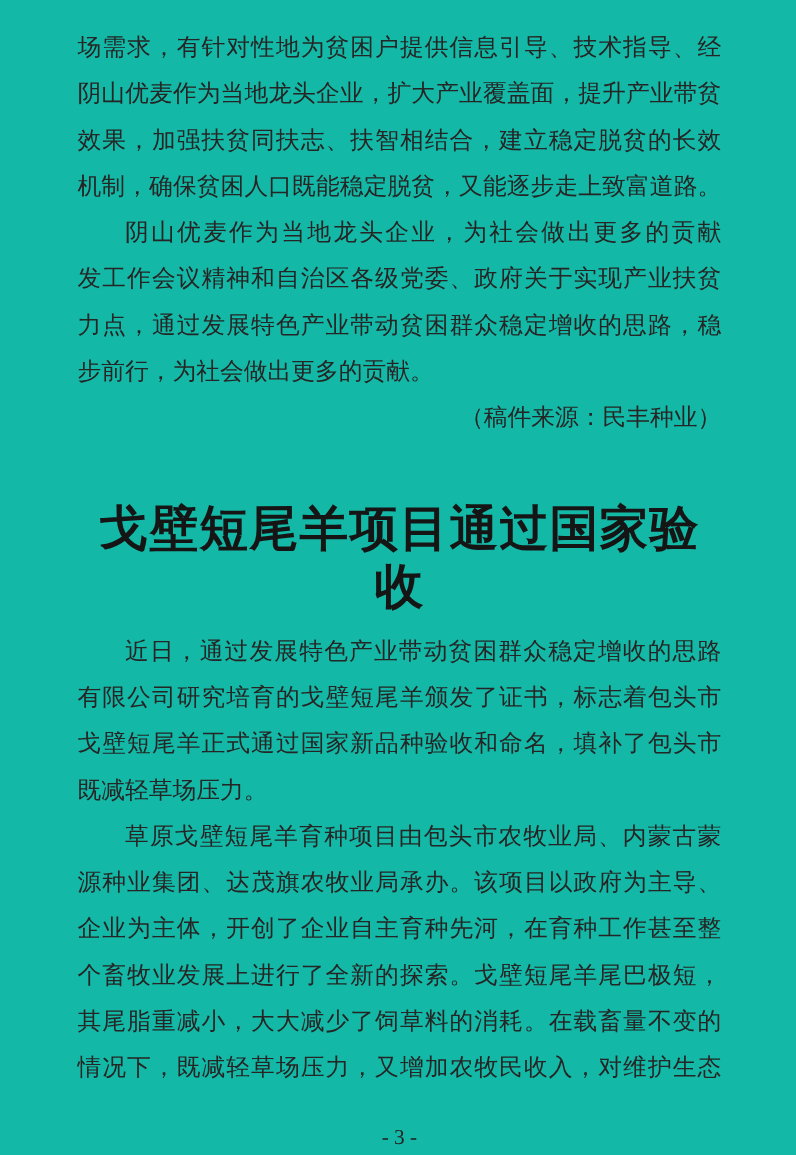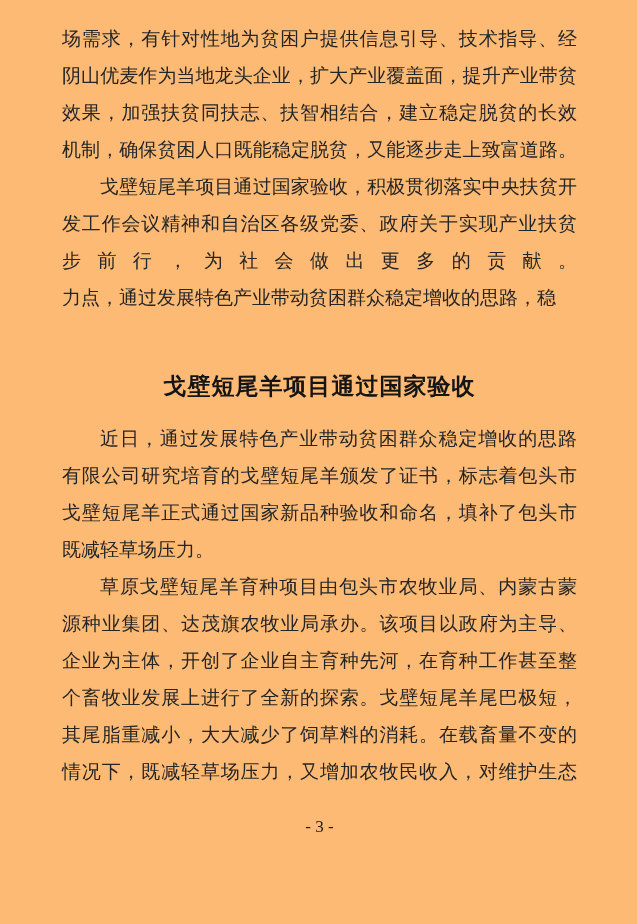--- a/index.html
+++ b/index.html
@@ -1,21 +1,21 @@
 <!DOCTYPE html>
 <html lang="zh"><head>
 <meta charset="utf-8">
 <style>
   html, body { margin: 0; padding: 0; background: #e8e8e8; }
   .page {
     position: relative;
     width: 637px;
     height: 924px;
     margin: 0 auto;
-    background: #fdba74;
+    background: #14b8a6;
     overflow: hidden;
     font-family: "Liberation Serif", "DejaVu Serif", serif;
     color: #252525;
   }
   .content {
     position: absolute;
     left: 62px;
     top: 20px;
     width: 515px;
   }
@@ -34,21 +34,21 @@
   .indent-first .tline:first-child { text-indent: 2em; }
   .short-last .tline:last-child { text-align-last: left; }
   .source-line {
     margin: 0;
     font-size: 19px;
     line-height: 37px;
     text-align: right;
   }
   .article-title {
     margin: 48px 0 10px 0;
-    font-size: 23px;
+    font-size: 39px;
     line-height: 46px;
     font-weight: bold;
     text-align: center;
     letter-spacing: 1px;
     color: #151515;
   }
   .page-number {
     margin-top: 26px;
     font-size: 17px;
     line-height: 21px;
@@ -63,26 +63,27 @@
   <div class="content">
 
     <div class="para">
         <div class="tline">场需求，有针对性地为贫困户提供信息引导、技术指导、经</div>
         <div class="tline">阴山优麦作为当地龙头企业，扩大产业覆盖面，提升产业带贫</div>
         <div class="tline">效果，加强扶贫同扶志、扶智相结合，建立稳定脱贫的长效</div>
         <div class="tline">机制，确保贫困人口既能稳定脱贫，又能逐步走上致富道路。</div>
       </div>
 
     <div class="para indent-first short-last">
-        <div class="tline">戈壁短尾羊项目通过国家验收，积极贯彻落实中央扶贫开</div>
+        <div class="tline">阴山优麦作为当地龙头企业，为社会做出更多的贡献</div>
         <div class="tline">发工作会议精神和自治区各级党委、政府关于实现产业扶贫</div>
+        <div class="tline">力点，通过发展特色产业带动贫困群众稳定增收的思路，稳</div>
         <div class="tline">步前行，为社会做出更多的贡献。</div>
-        <div class="tline">力点，通过发展特色产业带动贫困群众稳定增收的思路，稳</div>
       </div>
 
+    <p class="source-line">（稿件来源：民丰种业）</p>
 
     <h1 class="article-title">戈壁短尾羊项目通过国家验收</h1>
 
     <div class="para indent-first short-last">
         <div class="tline">近日，通过发展特色产业带动贫困群众稳定增收的思路</div>
         <div class="tline">有限公司研究培育的戈壁短尾羊颁发了证书，标志着包头市</div>
         <div class="tline">戈壁短尾羊正式通过国家新品种验收和命名，填补了包头市</div>
         <div class="tline">既减轻草场压力。</div>
       </div>
 

